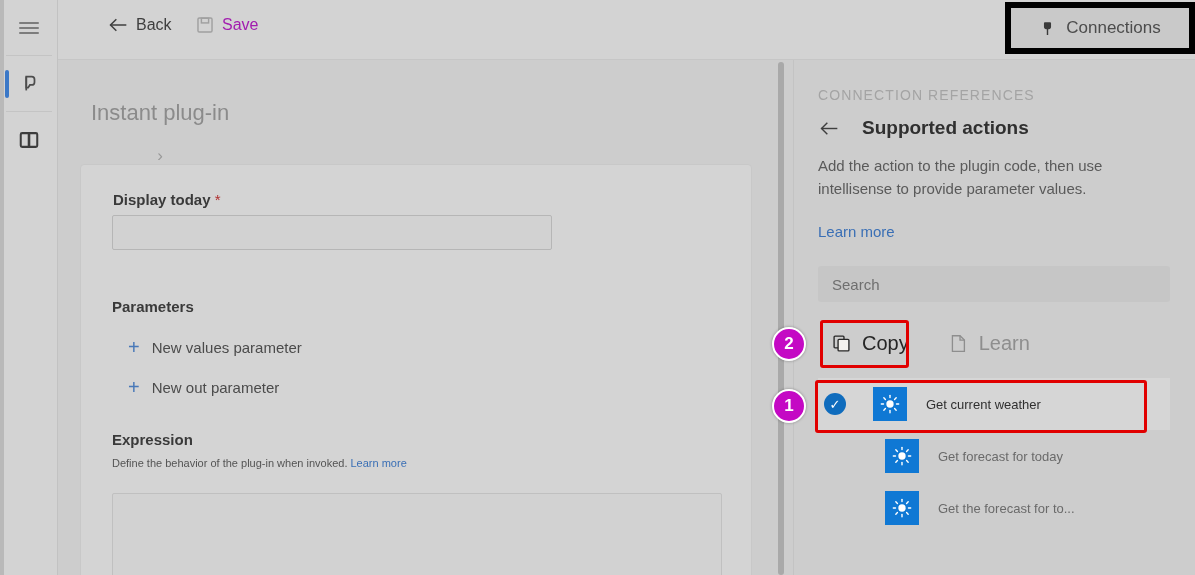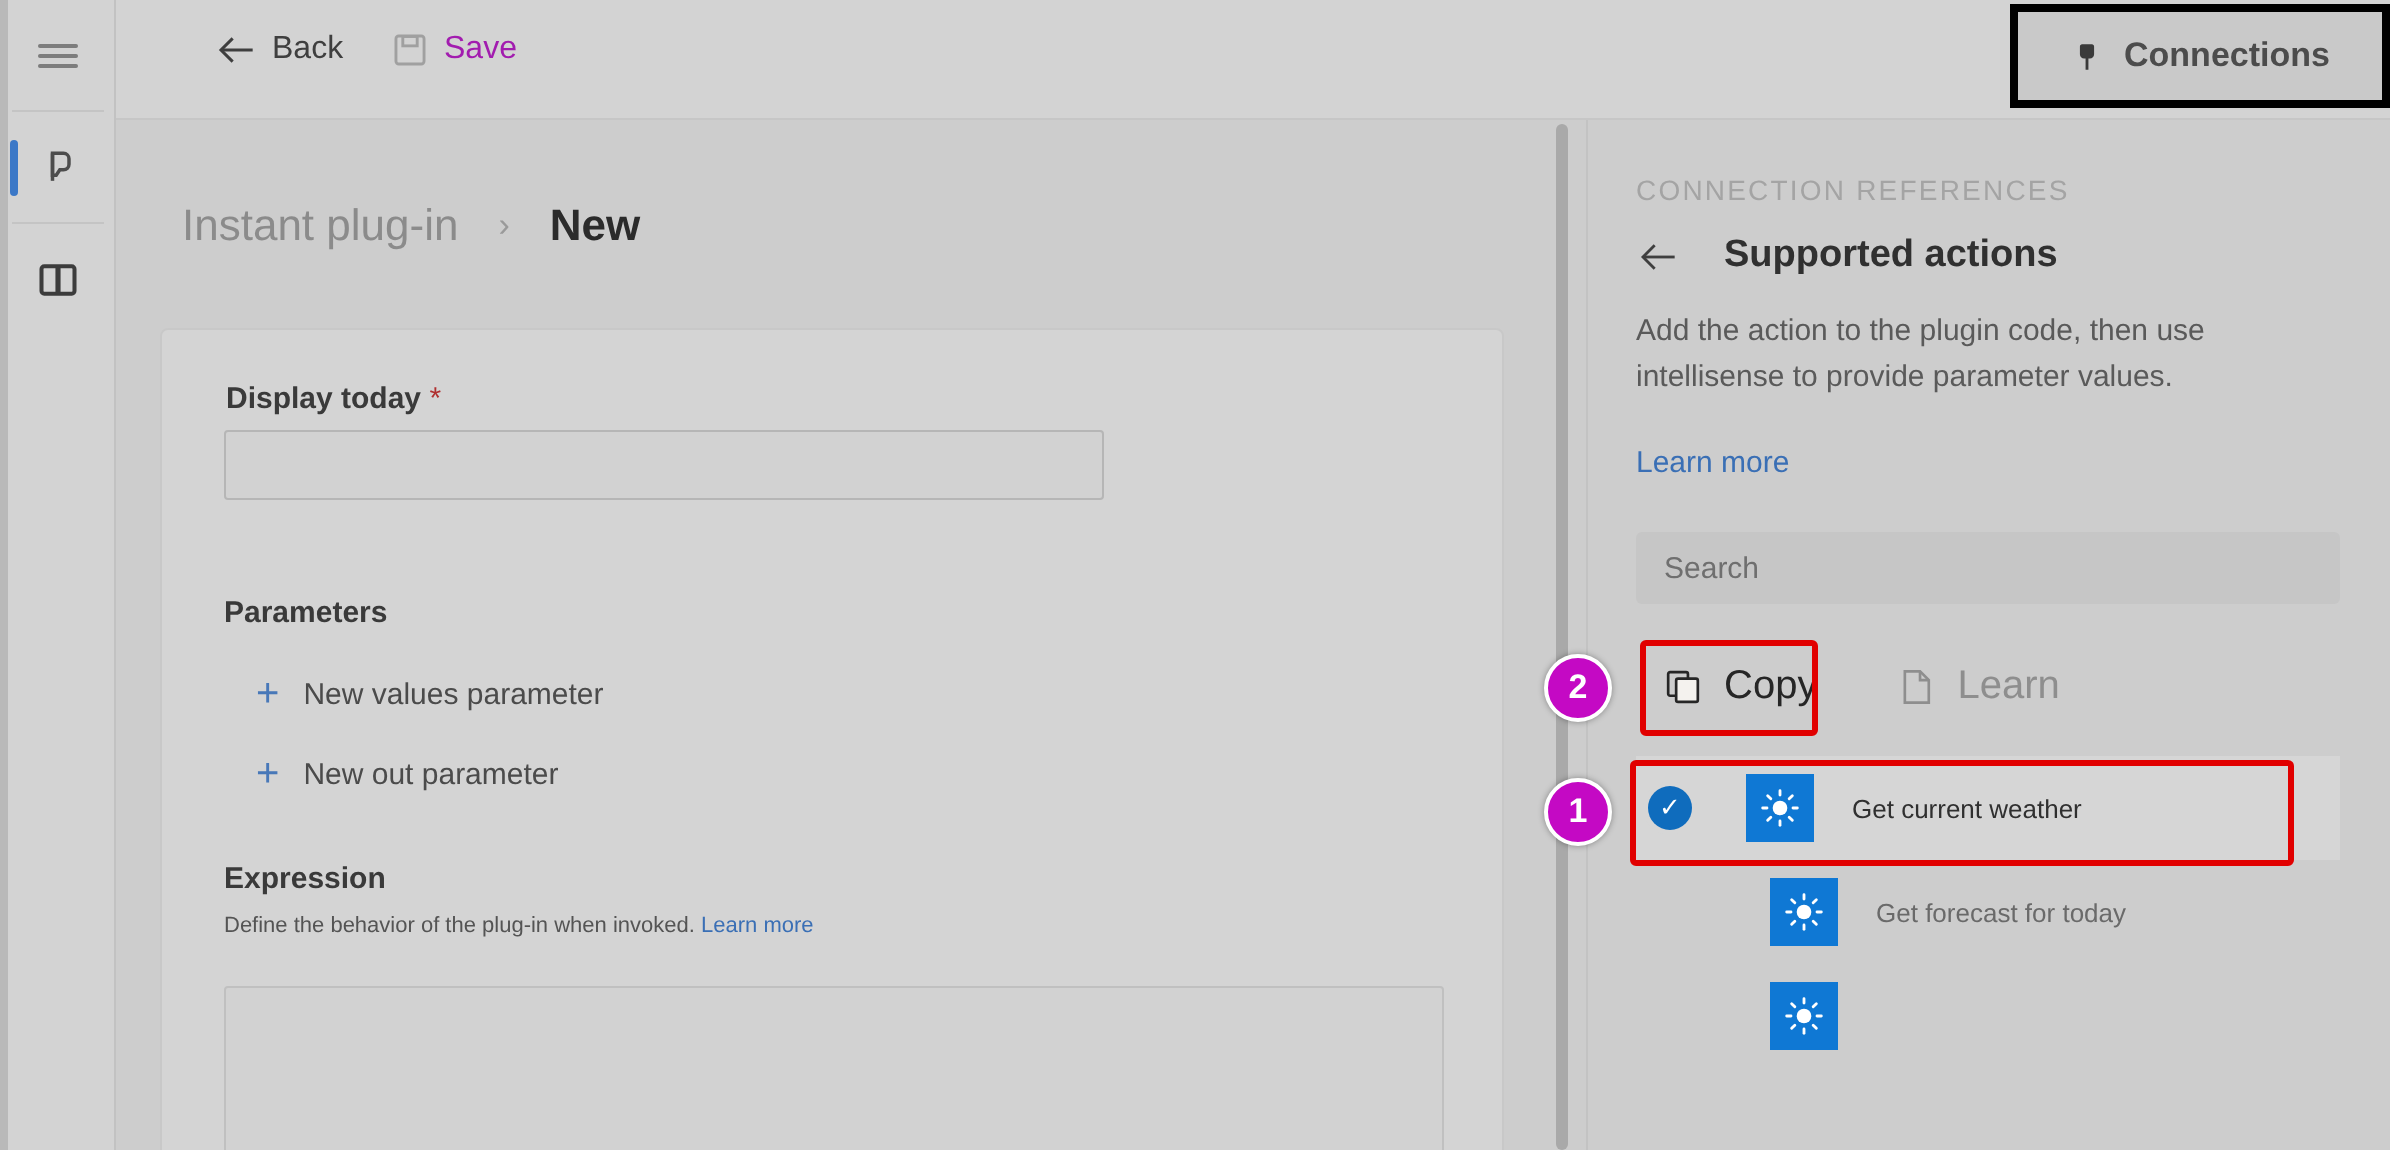--- a/index.html
+++ b/index.html
@@ -60,37 +60,38 @@
     font-size: 16px; color: #4a4a4a;
   }
   #cmd-back { left: 50px; color: #3f3f3f; }
   #cmd-save { left: 138px; color: #a21caf; }
 
   
   #connections-btn {
     position: absolute; right: 0px; top: 2px;
     width: 190px; height: 52px;
     background: #c9c9c9;
-    border: 4px solid #000000;
+    border: 6px solid #000000;
     display: flex; align-items: center; justify-content: center;
     gap: 10px;
-    font-size: 17px; color: #4c4c4c; font-weight: bold;
+    font-size: 17px; color: #4c4c4c;
   }
 
   
   #main {
     position: absolute; left: 58px; top: 60px;
     width: 722px; height: 515px;
     background: #cdcdcd;
     overflow: hidden;
   }
   #breadcrumb {
     position: absolute; left: 33px; top: 40px;
     display: flex; align-items: center; gap: 20px;
     font-size: 22px;
+    flex-direction: column;
   }
   .crumb-root { color: #8b8b8b; }
   .crumb-sep  { color: #9a9a9a; font-size: 17px; }
   .crumb-leaf { color: #2b2b2b; font-weight: bold; }
 
   #form-card {
     position: absolute; left: 22px; top: 104px;
     width: 672px; height: 430px;
     background: #d4d4d4;
     border: 1px solid #c8c8c8;
@@ -464,20 +465,21 @@
                 <path d="M12 19.8v2.6"></path>
               <path d="M1.6 12h2.6"></path>
                 <path d="M19.8 12h2.6"></path>
               <path d="M4.6 4.6l1.9 1.9"></path>
                 <path d="M17.5 17.5l1.9 1.9"></path>
               <path d="M19.4 4.6l-1.9 1.9"></path>
                 <path d="M6.5 17.5l-1.9 1.9"></path>
             </g>
           </svg>
         </span>
+        <span class="action-label">Get the forecast for to...</span>
       </div>
     </div>
   </aside>
 
   <div class="hl-box" id="hl-copy"></div>
   <div class="hl-box" id="hl-weather"></div>
 
   <div class="step-badge" id="badge-2">2</div>
   <div class="step-badge" id="badge-1">1</div>
 

